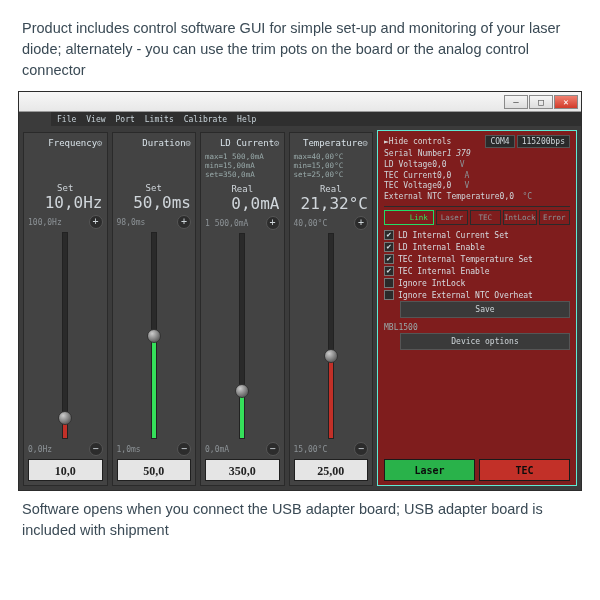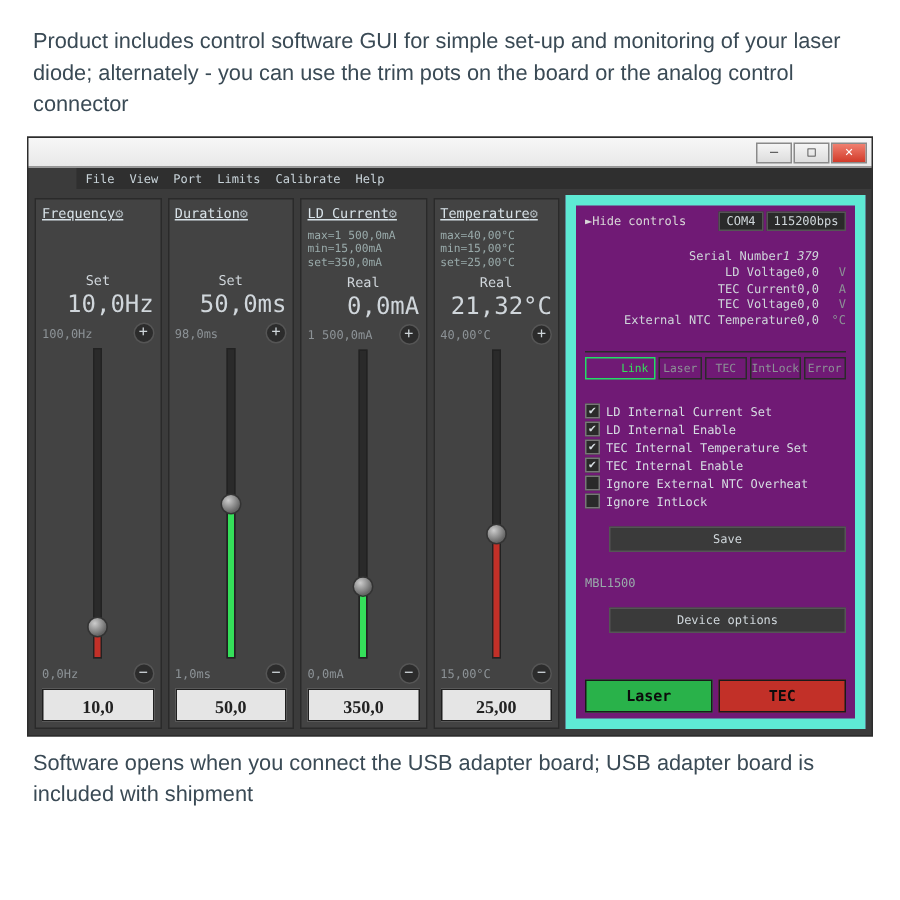--- a/index.html
+++ b/index.html
@@ -75,24 +75,23 @@
     background: #434343;
     border: 1px solid #2a2a2a;
     display: flex;
     flex-direction: column;
     padding: 4px 4px 4px 4px;
     gap: 3px;
     position: relative;
     min-width: 0;
   }
   .panel-head {
-    display:flex; justify-content:flex-start; align-items:center;
+    display:flex; justify-content:flex-end; align-items:center;
     font-size: 9px; color:#d8e2e8;
     height: 12px;
-    text-decoration: underline;
   }
   .lim { font-size:7.5px; color:#9aa; line-height:1.2; min-height:26px; }
   .lim.hidden { visibility:hidden; }
   .setreal { text-align:center; color:#d0d6db; font-size:9px; margin-top:2px; }
   .setreal .lbl { display:block; }
   .setreal .val { display:block; font-size:16px;text-align:right; }
   .slider-row { display:flex; justify-content:space-between; align-items:center; font-size:8px; color:#8c9296; }
   .plusminus {
     width:14px; height:14px; border-radius:50%;
     background:#2c2c2c; border:1px solid #555;
@@ -118,35 +117,35 @@
   .input-box {
     height:22px; background:#e5e5e5;
     color:#222; font-size:12px; text-align:center; line-height:22px;
     font-family:Liberation Serif, serif;
     font-weight:bold;
     border:1px solid #1f1f1f;
   }
 
   .side {
     flex:1;
-    background:#701a75;
-    border:7px solid #5eead4;
+    background:#7f1d1d;
+    border:1px solid #5eead4;
     display:flex; flex-direction:column;
     padding:4px 6px;
-    gap:12px;
+    gap:1px;
     min-width:0;
   }
   .side-top { display:flex; justify-content:space-between; align-items:center; font-size:8px; }
   .side-top .hide { }
   .conn { display:flex; gap:2px; }
   .combo {
     background:#2a2a2a; border:1px solid #555;
     padding:1px 4px; font-size:8px; color:#cfd6da;
   }
-  .kv { display:flex; justify-content:flex-end; font-size:8px; color:#cfd6da; line-height:1.35; }
+  .kv { display:flex; justify-content:flex-start; font-size:8px; color:#cfd6da; line-height:1.35; }
   .kv .u { width:14px; text-align:right; color:#8c9296; }
   .status-tabs {
     display:flex; gap:2px; margin-top:2px; border-top:1px solid #2a2a2a; padding-top:3px;
   }
   .stab {
     flex:1; text-align:center; font-size:7.5px; padding:2px 0;
     border:1px solid #2a2a2a; color:#8c9296;
   }
   .stab.link { color:#35e05a; border-color:#2d6;padding-left:19px; }
   .checks { margin-top:4px; display:flex; flex-direction:column; gap:2px; }
@@ -378,25 +377,25 @@
           <div class="chk">
     <span class="box">✔</span>
     <span>TEC Internal Temperature Set</span>
           </div>
           <div class="chk">
     <span class="box">✔</span>
     <span>TEC Internal Enable</span>
           </div>
           <div class="chk">
     <span class="box"></span>
+    <span>Ignore IntLock</span>
+          </div>
+          <div class="chk">
+    <span class="box"></span>
     <span>Ignore External NTC Overheat</span>
-          </div>
-          <div class="chk">
-    <span class="box"></span>
-    <span>Ignore IntLock</span>
           </div>
         </div>
       <div class="btn-row">
         <div class="sbtn">Save</div>
       </div>
       <div class="device">MBL1500</div>
       <div class="btn-row">
         <div class="sbtn">Device options</div>
       </div>
       <div class="big-btns">

